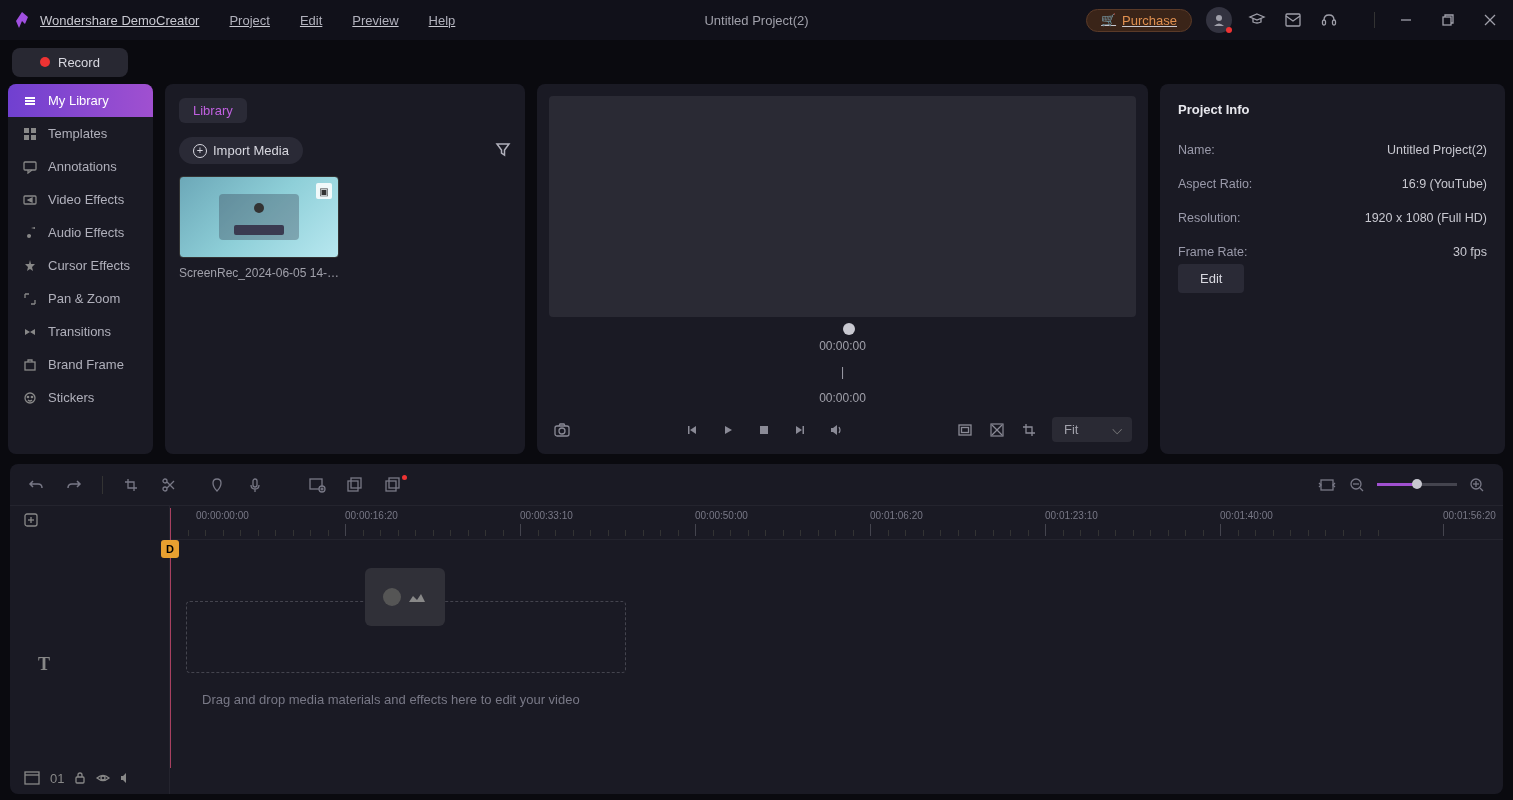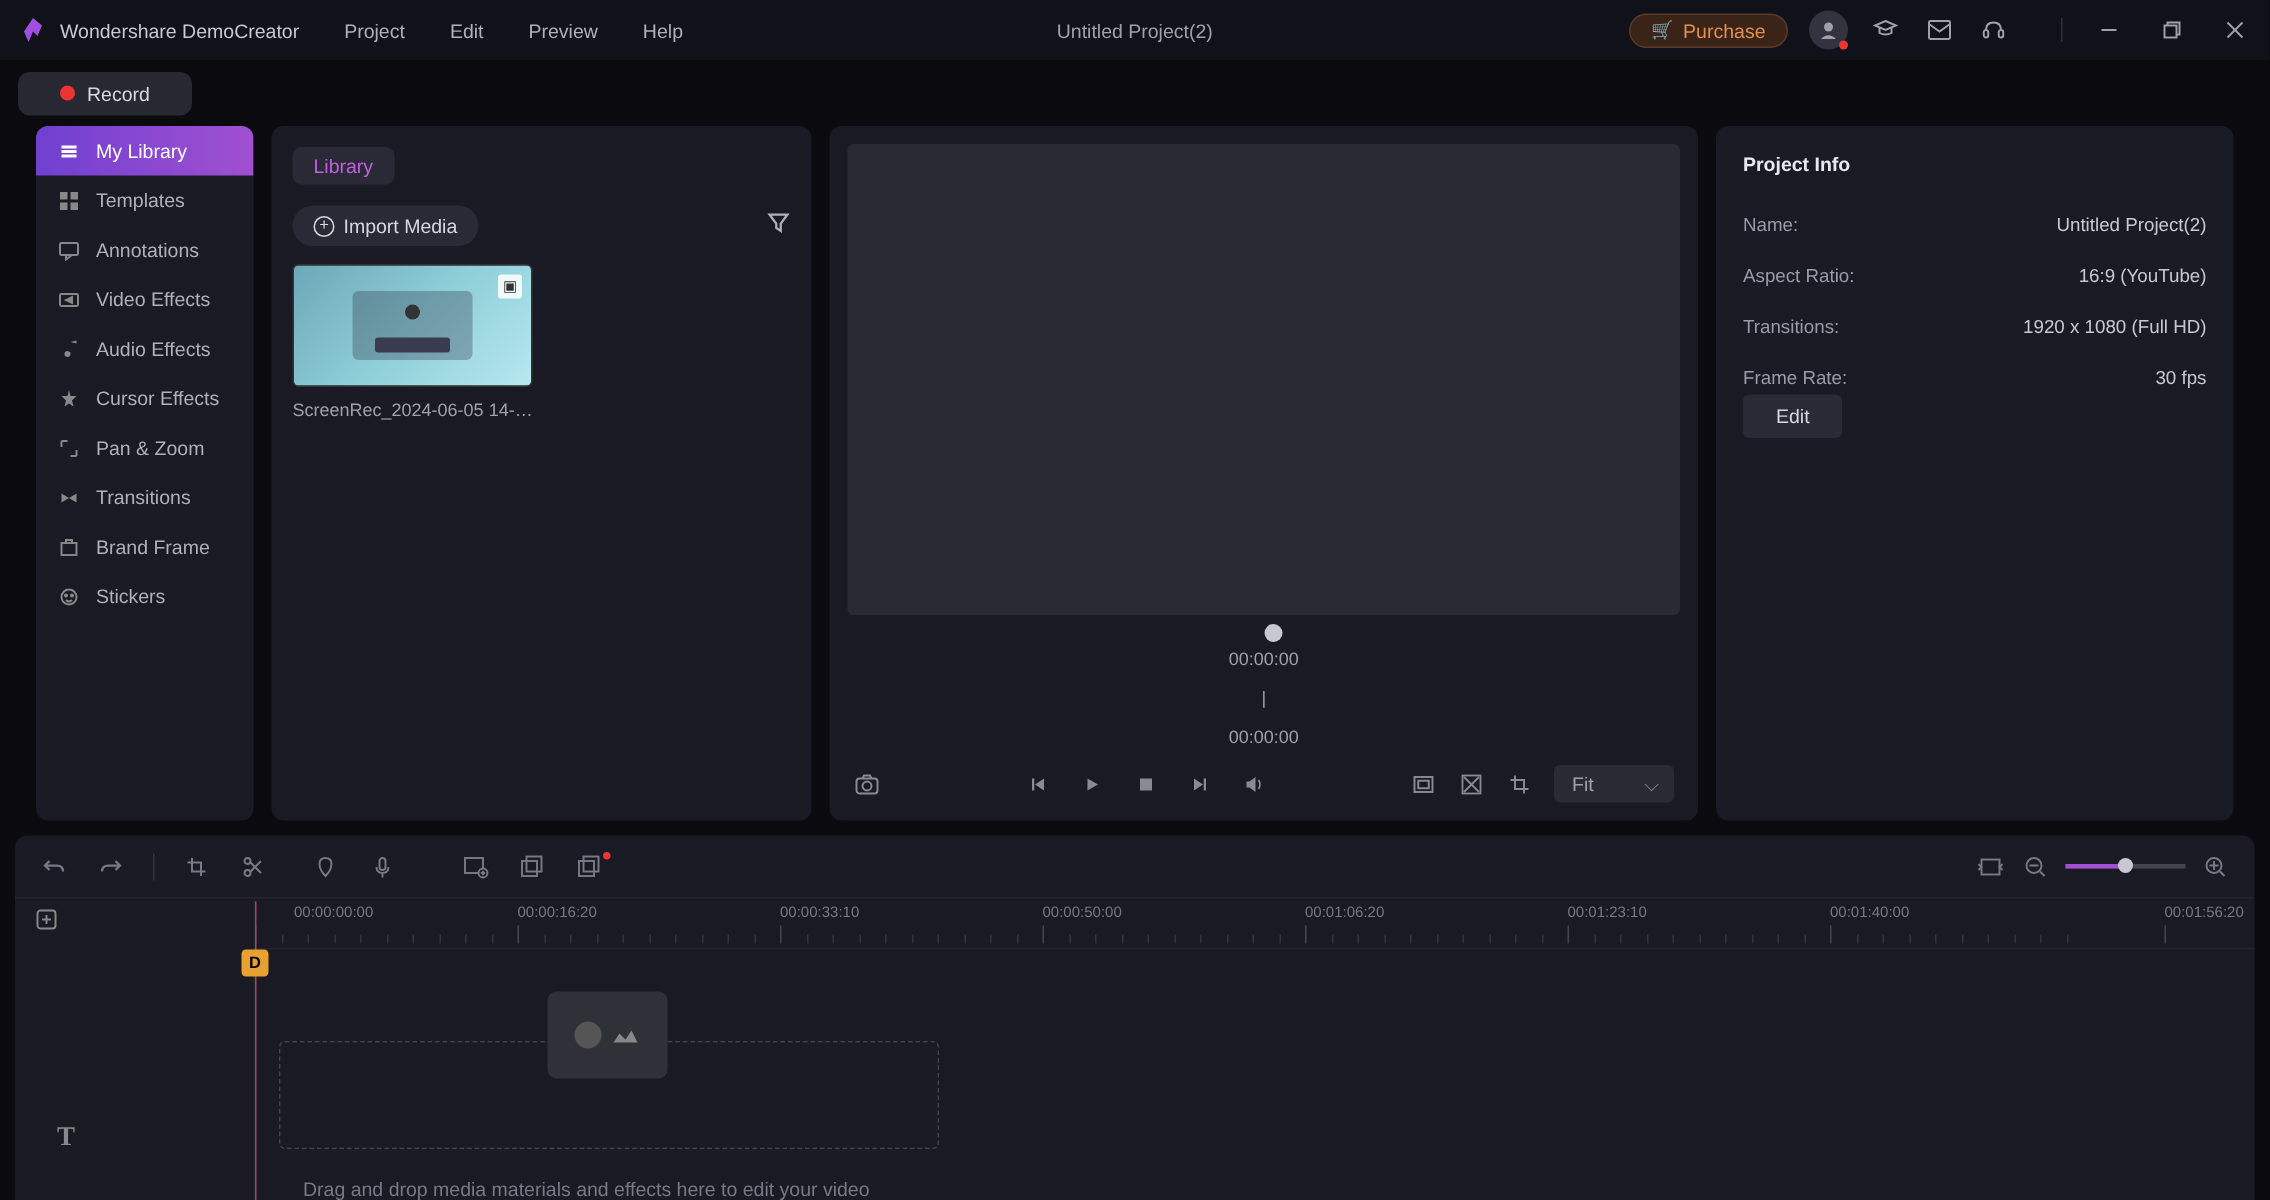--- a/index.html
+++ b/index.html
@@ -15,20 +15,21 @@
     color: #c8c8d0;
     overflow: hidden;
   }
   .titlebar {
     height: 40px;
     display: flex;
     align-items: center;
     background: #11111a;
     padding: 0 12px;
     font-size: 13px;
+    text-decoration: underline;
   }
   .titlebar .logo {
     width: 20px;
     height: 20px;
     margin-right: 8px;
     border-radius: 50%;
     display: flex;
     align-items: center;
     justify-content: center;
   }
@@ -147,22 +148,22 @@
     font-size: 14px;
     cursor: pointer;
     display: flex;
     align-items: center;
     gap: 10px;
     font-weight: 500;
   }
 
   .main {
     display: flex;
-    height: 463px;
-    padding: 0 24px;
+    height: 370px;
+    padding: 0 8px;
     gap: 12px;
   }
   .sidebar {
     width: 145px;
     background: #1a1a24;
     border-radius: 8px;
     overflow: hidden;
   }
   .side-item {
     display: flex;
@@ -890,21 +891,21 @@
     <div class="info-title">Project Info</div>
     <div class="info-row">
       <span>Name:</span>
       <span class="value">Untitled Project(2)</span>
     </div>
     <div class="info-row">
       <span>Aspect Ratio:</span>
       <span class="value">16:9 (YouTube)</span>
     </div>
     <div class="info-row">
-      <span>Transitions:</span>
+      <span>Resolution:</span>
       <span class="value">1920 x 1080 (Full HD)</span>
     </div>
     <div class="info-row">
       <span>Frame Rate:</span>
       <span class="value">30 fps</span>
     </div>
     <span class="edit-btn">Edit</span>
   </div>
 </div>
 

